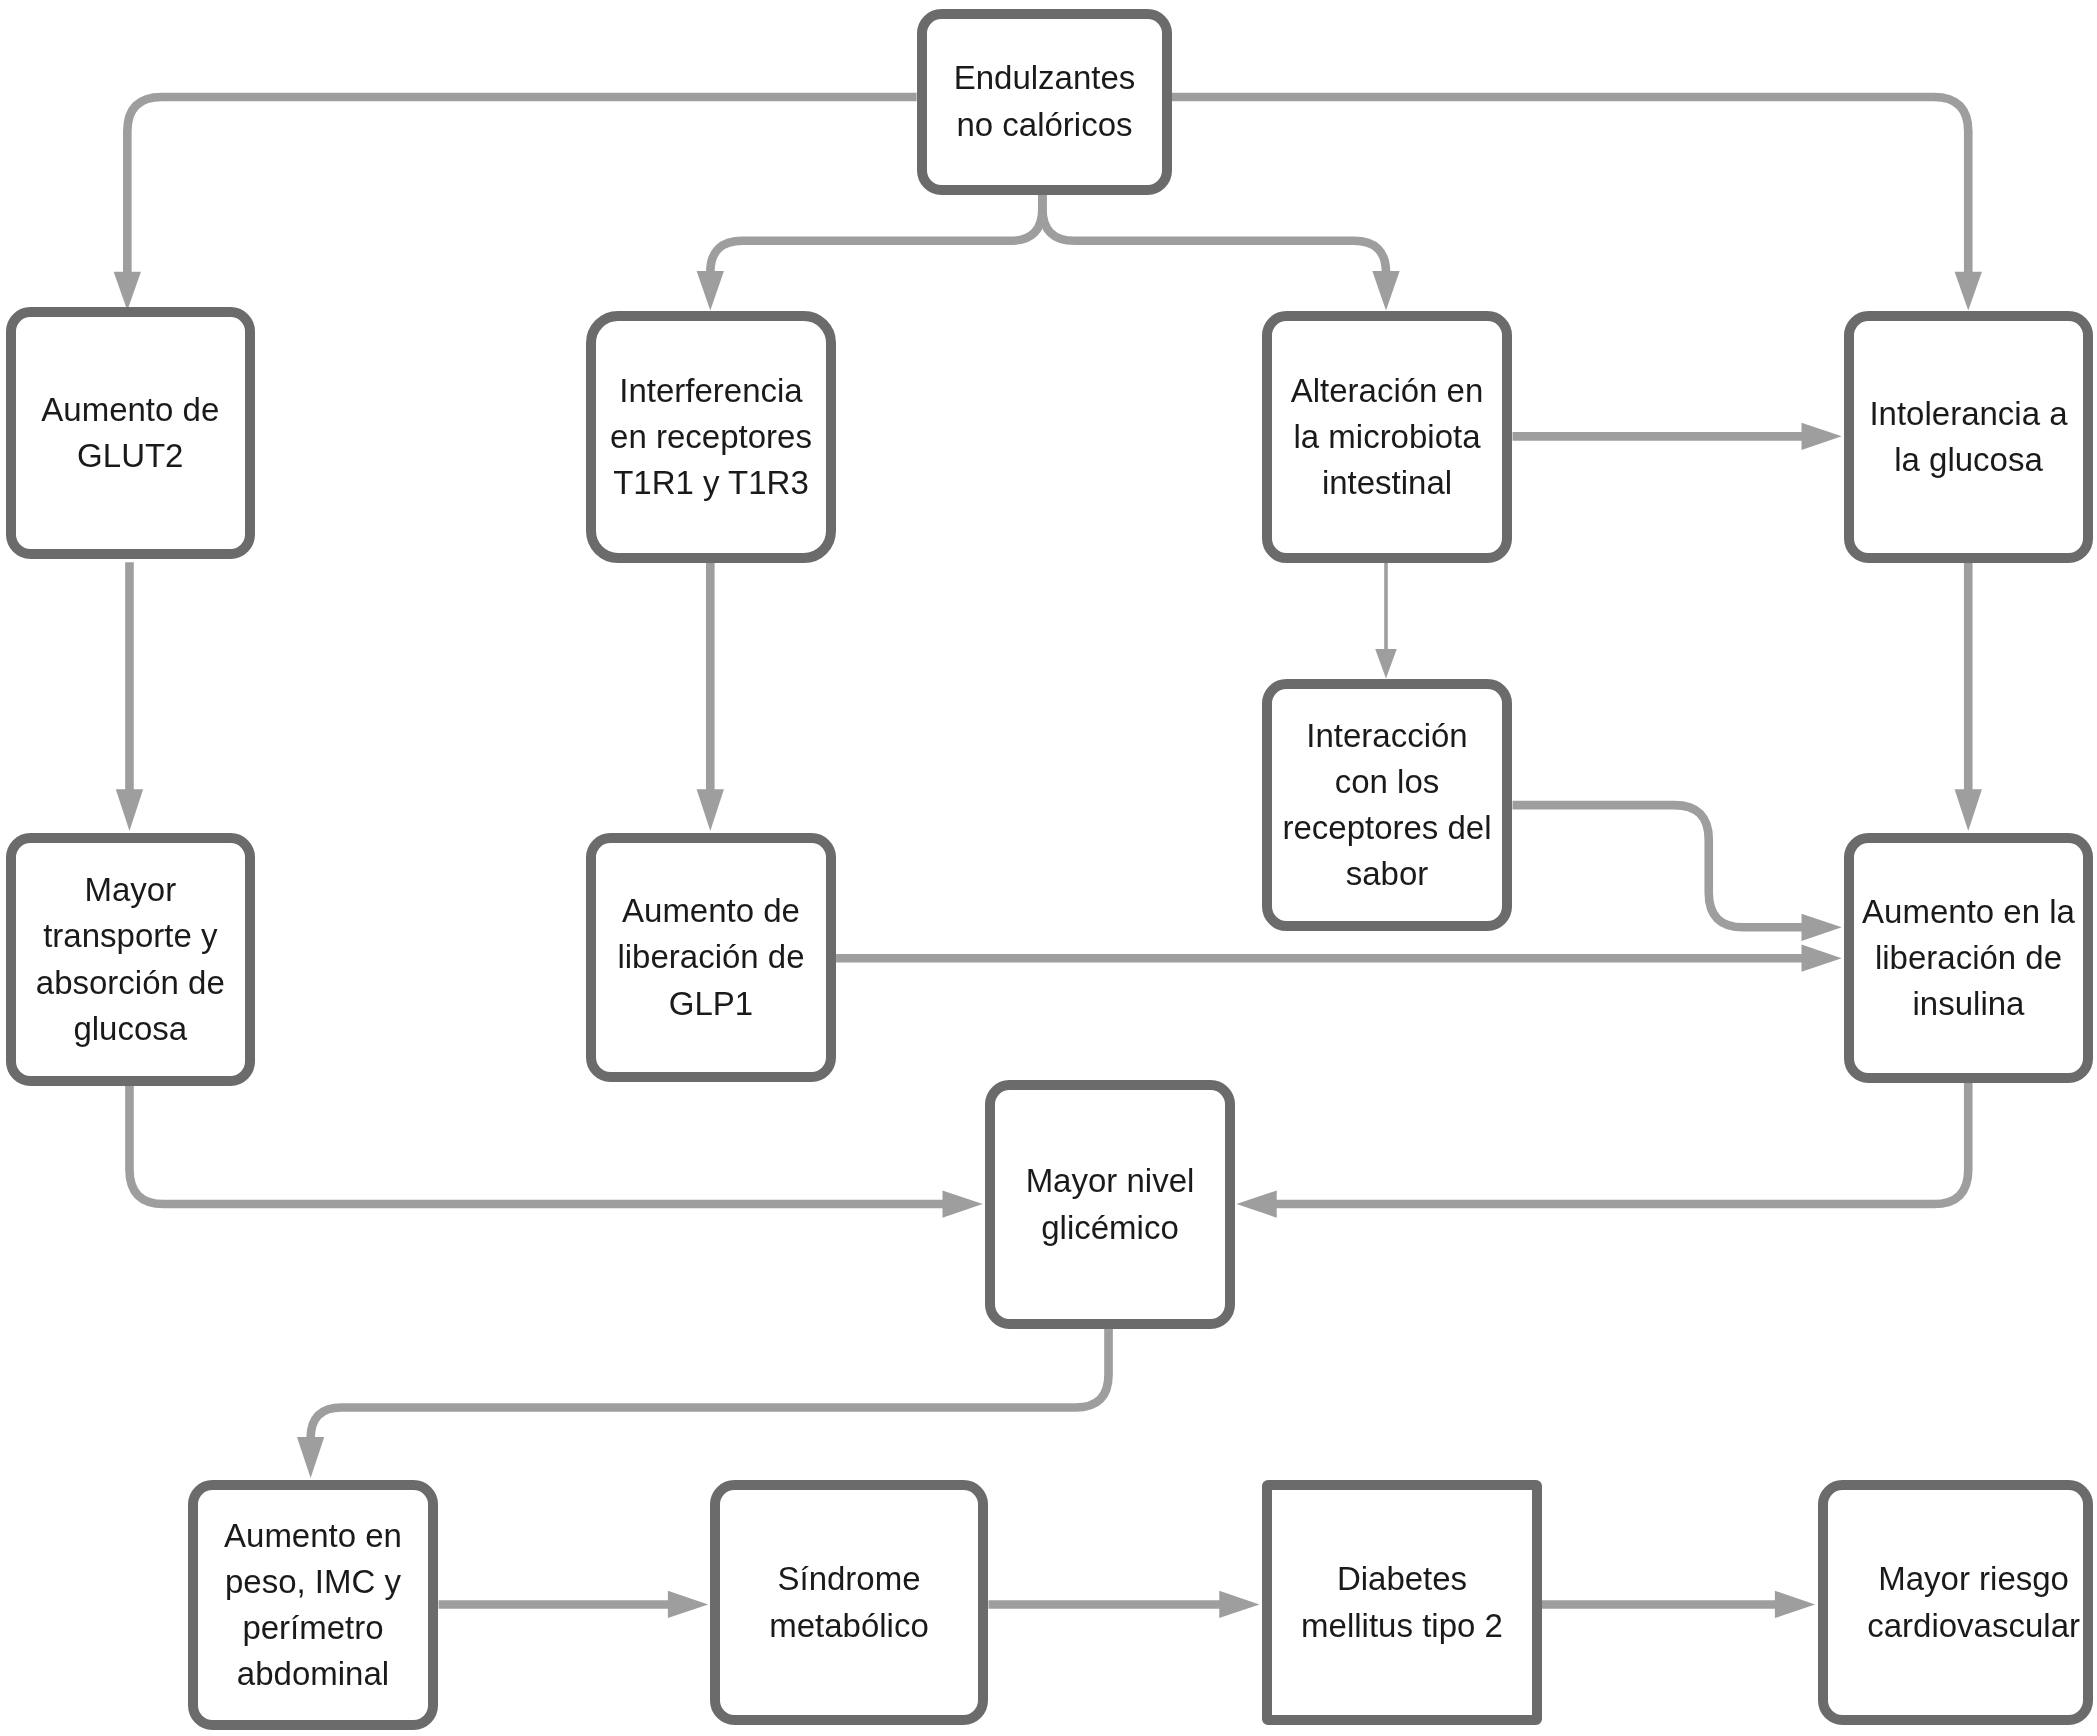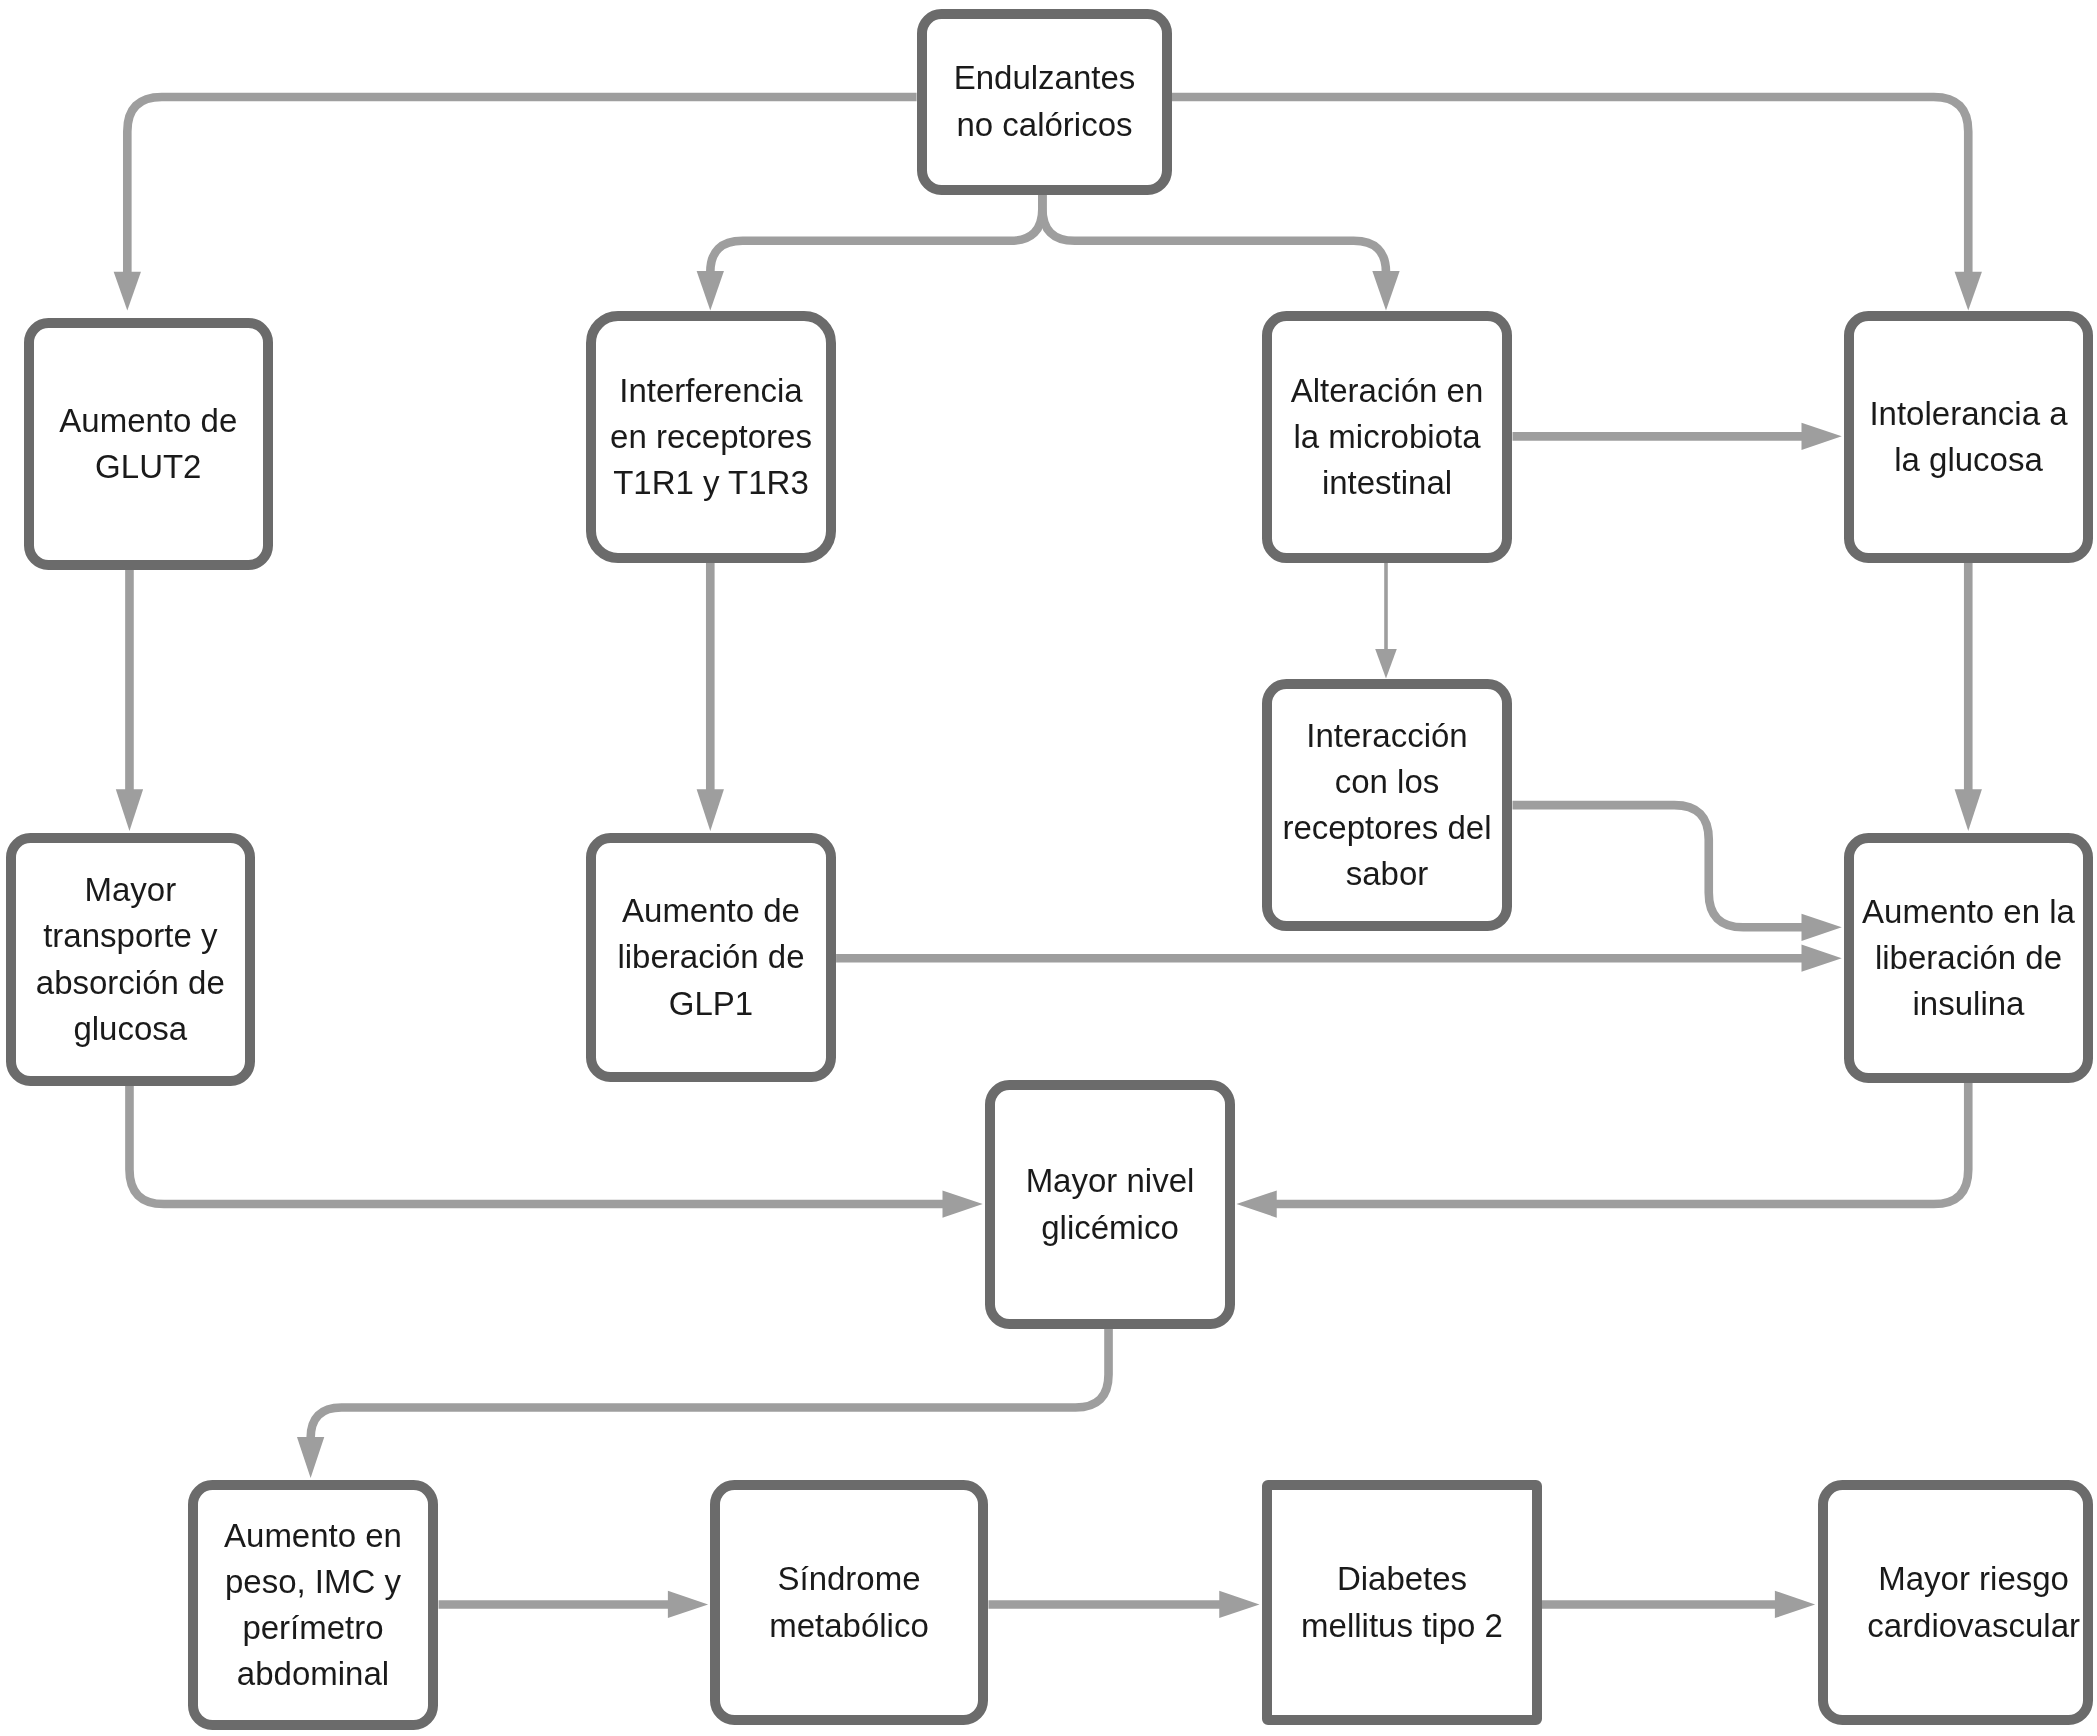--- a/index.html
+++ b/index.html
@@ -140,21 +140,21 @@
     </g>
 
     <g>
       <path d="M2145 2232 H2471"></path>
       <polygon points="2469,2213 2469,2251 2525,2232"></polygon>
     </g>
   </svg>
 
   <div class="node" style="left:917px; top:8.6px; width:255px; height:186px;">Endulzantes no calóricos</div>
 
-  <div class="node" style="left:5.8px; top:318px; width:249px; height:252px;margin-left:18px;">Aumento de GLUT2</div>
+  <div class="node" style="left:5.8px; top:307px; width:249px; height:252px;">Aumento de GLUT2</div>
 
   <div class="node" style="left:586px; top:311px; width:250px; height:252px;border-radius:32px;">Interferencia en receptores T1R1 y T1R3</div>
 
   <div class="node" style="left:1262px; top:311px; width:250px; height:252px;">Alteración en la microbiota intestinal</div>
 
   <div class="node" style="left:1844px; top:311px; width:249px; height:252px;">Intolerancia a la glucosa</div>
 
   <div class="node" style="left:1262px; top:679px; width:250px; height:252px;text-align:center;">Interacción con los receptores del sabor</div>
 
   <div class="node" style="left:5.8px; top:833px; width:249px; height:253px;">Mayor transporte y absorción de glucosa</div>

